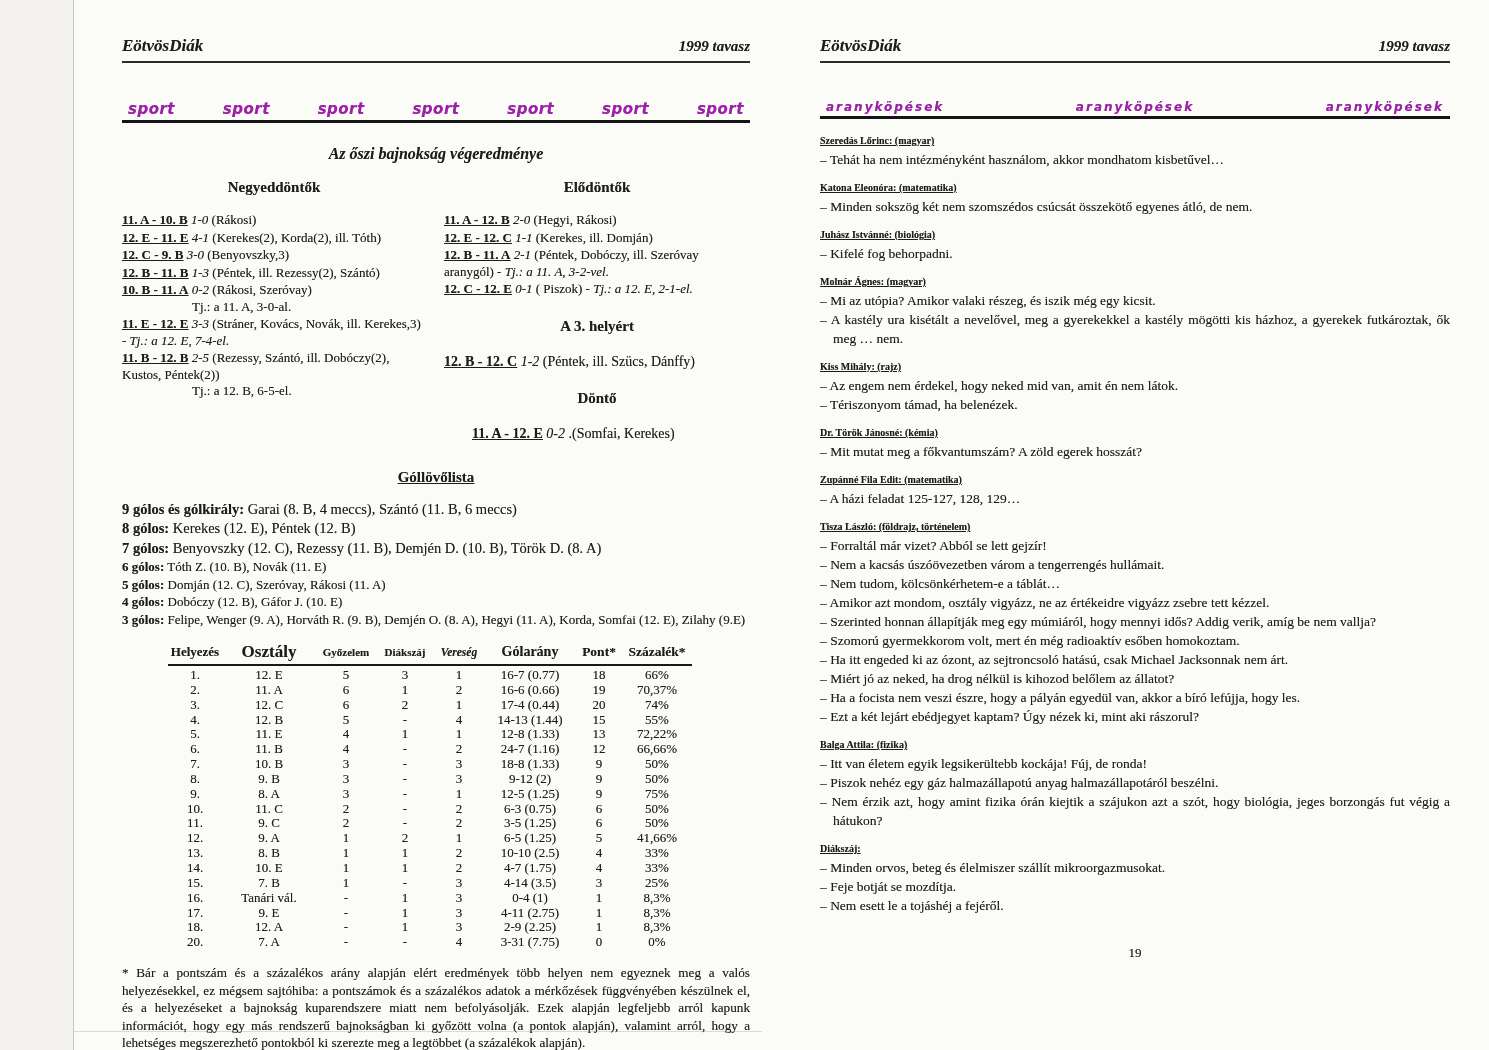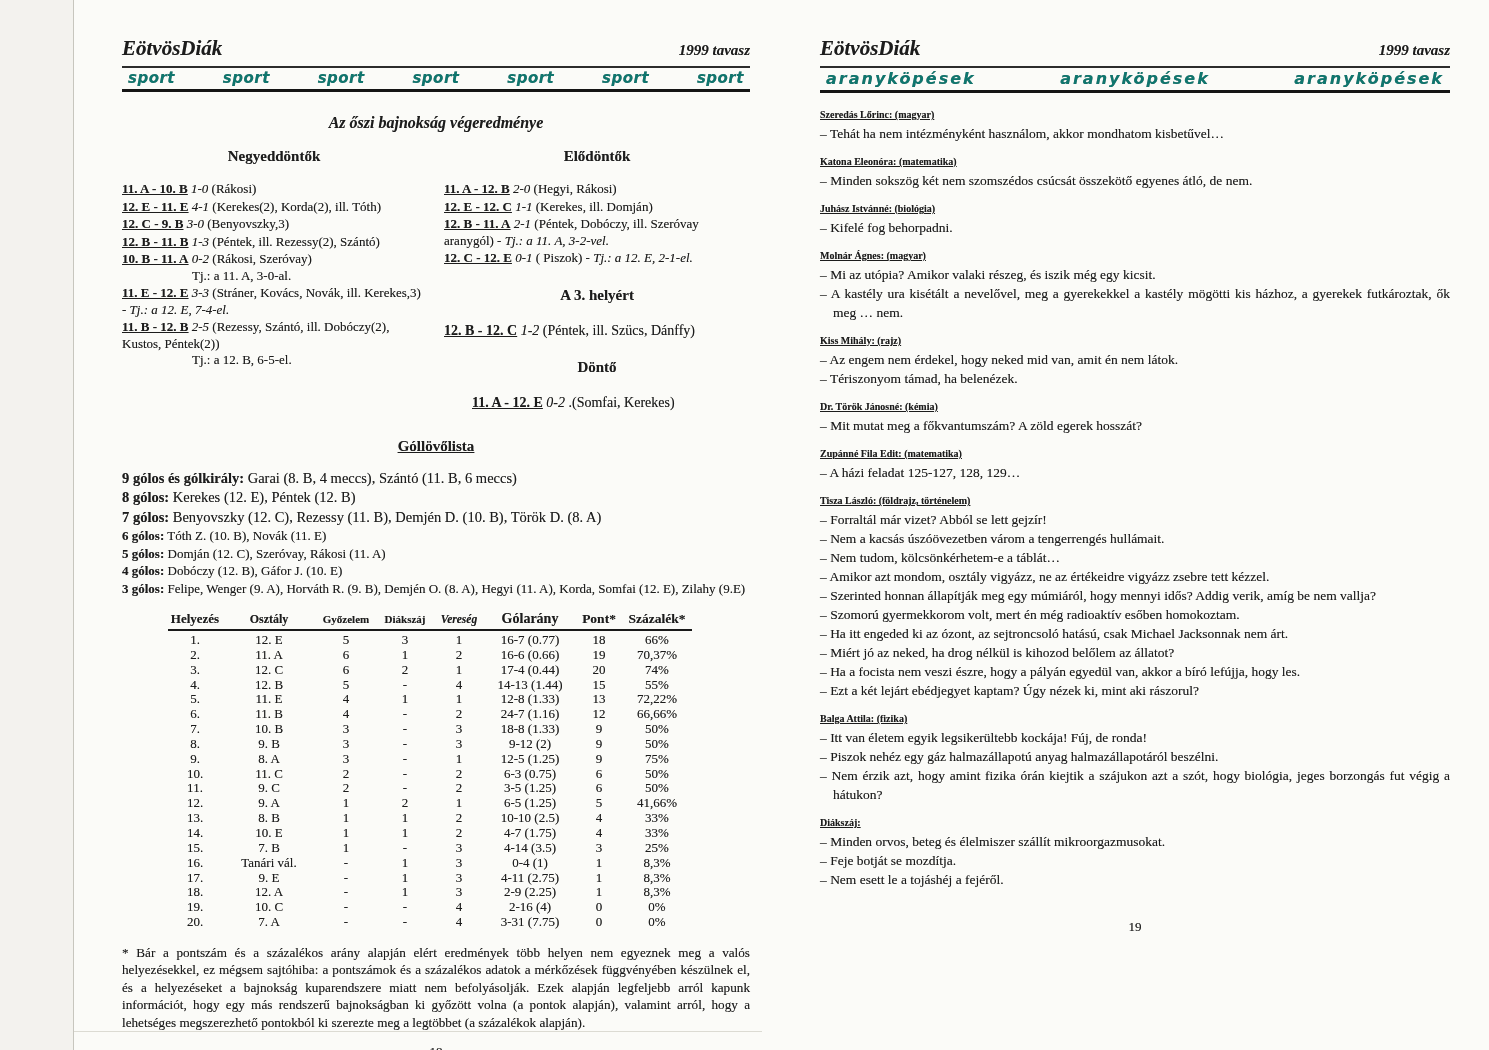--- a/index.html
+++ b/index.html
@@ -10,28 +10,28 @@
   }
   .scan-strip{position:absolute;left:0;top:0;width:73px;height:1050px;background:#f3f2ee;}
   .scan-edge-v{position:absolute;left:73px;top:0;width:1px;height:1050px;background:#c7c6be;}
   .scan-edge-h{position:absolute;left:74px;top:1031px;width:688px;height:1px;background:#dcdbd3;}
 
   .page{position:absolute;top:36px;text-shadow:0 0 .3px rgba(25,25,25,.45);}
   .page-left{left:122px;width:628px;}
   .page-right{left:820px;width:630px;}
 
   .mast{display:flex;justify-content:space-between;align-items:baseline;}
-  .mast-title{font-weight:bold;font-style:italic;font-size:21px;}
+  .mast-title{font-weight:bold;font-style:italic;font-size:17px;}
   .mast-issue{font-weight:bold;font-style:italic;font-size:15px;}
 
   .band{margin-top:5px;border-top:2px solid #2c2c2c;border-bottom:3px solid #151515;
         display:flex;justify-content:space-between;padding:1px 6px 2px;}
   .band-word{font-family:"DejaVu Sans","Liberation Sans",sans-serif;font-weight:bold;font-style:italic;
-             font-size:15px;color:#0f766e;letter-spacing:.5px;}
-  .page-right .band-word{font-size:16px;letter-spacing:2px;}
+             font-size:15px;color:#a21caf;letter-spacing:.5px;margin-top:36px;}
+  .page-right .band-word{font-size:12px;letter-spacing:2px;}
 
   .article-title{margin:22px 0 0;text-align:center;font-size:16px;font-style:italic;font-weight:bold;}
 
   .cols{display:flex;margin-top:16px;gap:8px;}
   .col-qf{width:318px;padding-right:10px;box-sizing:border-box;}
   .col-sf{width:310px;box-sizing:border-box;}
   .col-head{margin:0 0 16px;text-align:center;font-size:15px;font-weight:bold;}
   .col-head.mid{margin:20px 0 18px;}
 
   .match{font-size:13px;line-height:16.5px;margin-bottom:1px;}
@@ -42,21 +42,21 @@
   .match-big .match{font-size:14px;line-height:17px;}
   .indent-match .match{margin-left:28px;}
 
   .scorers-head{margin:26px 0 14px;text-align:center;font-size:15px;font-weight:bold;text-decoration:underline;}
   .scorer-entry{font-size:14.5px;line-height:19.5px;padding-left:58px;text-indent:-58px;}
   #scorers-list .scorer-entry:nth-child(n+4){font-size:13px;line-height:17.5px;}
   .scorer-label{font-weight:bold;}
 
   .standings{margin:14px 0 0 46px;border-collapse:collapse;table-layout:fixed;width:524px;}
   .standings th{font-weight:bold;border-bottom:2px solid #191919;padding:0 0 2px;font-size:13px;text-align:center;}
-  .standings th:nth-child(2){font-size:12px;margin-top:46px;}
+  .standings th:nth-child(2){font-size:17px;margin-top:46px;}
   .standings th:nth-child(3),.standings th:nth-child(4){font-size:11px;}
   .standings th:nth-child(5){font-size:11.5px;font-style:italic;}
   .standings th:nth-child(6){font-size:14px;}
   .standings th:nth-child(7),.standings th:nth-child(8){font-size:13.5px;}
   .standings td{text-align:center;font-size:13px;line-height:14.85px;padding:0;}
   .standings tbody tr:first-child td{padding-top:2px;}
 
   .footnote{margin:14px 0 0;font-size:13.2px;line-height:17.5px;text-align:justify;}
   .pageno{margin-top:13px;text-align:center;font-size:13px;}
   .page-right .pageno{margin-top:30px;}
@@ -364,30 +364,20 @@
     <td>18.</td>
     <td>12. A</td>
     <td>-</td>
     <td>1</td>
     <td>3</td>
     <td>2-9 (2.25)</td>
     <td>1</td>
     <td>8,3%</td>
   </tr>
 
-  <tr class="standing-row">
-    <td>19.</td>
-    <td>10. C</td>
-    <td>-</td>
-    <td>-</td>
-    <td>4</td>
-    <td>2-16 (4)</td>
-    <td>0</td>
-    <td>0%</td>
-  </tr>
 
   <tr class="standing-row">
     <td>20.</td>
     <td>7. A</td>
     <td>-</td>
     <td>-</td>
     <td>4</td>
     <td>3-31 (7.75)</td>
     <td>0</td>
     <td>0%</td>

